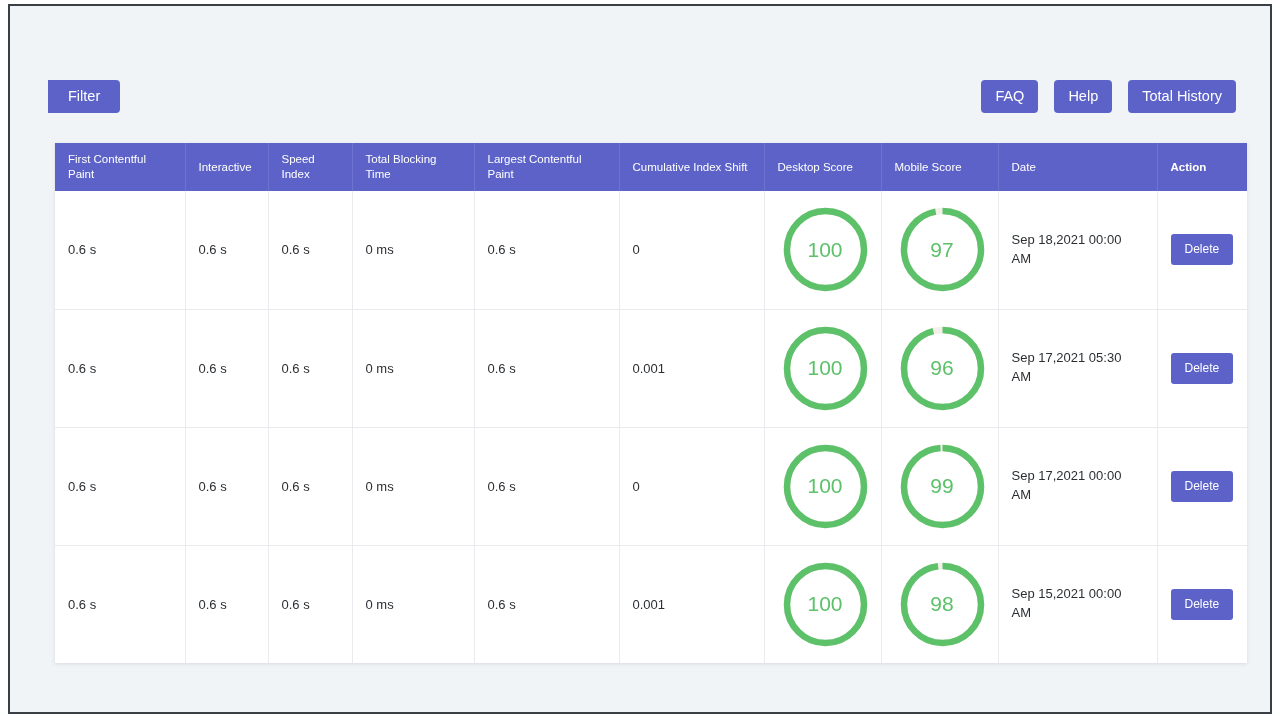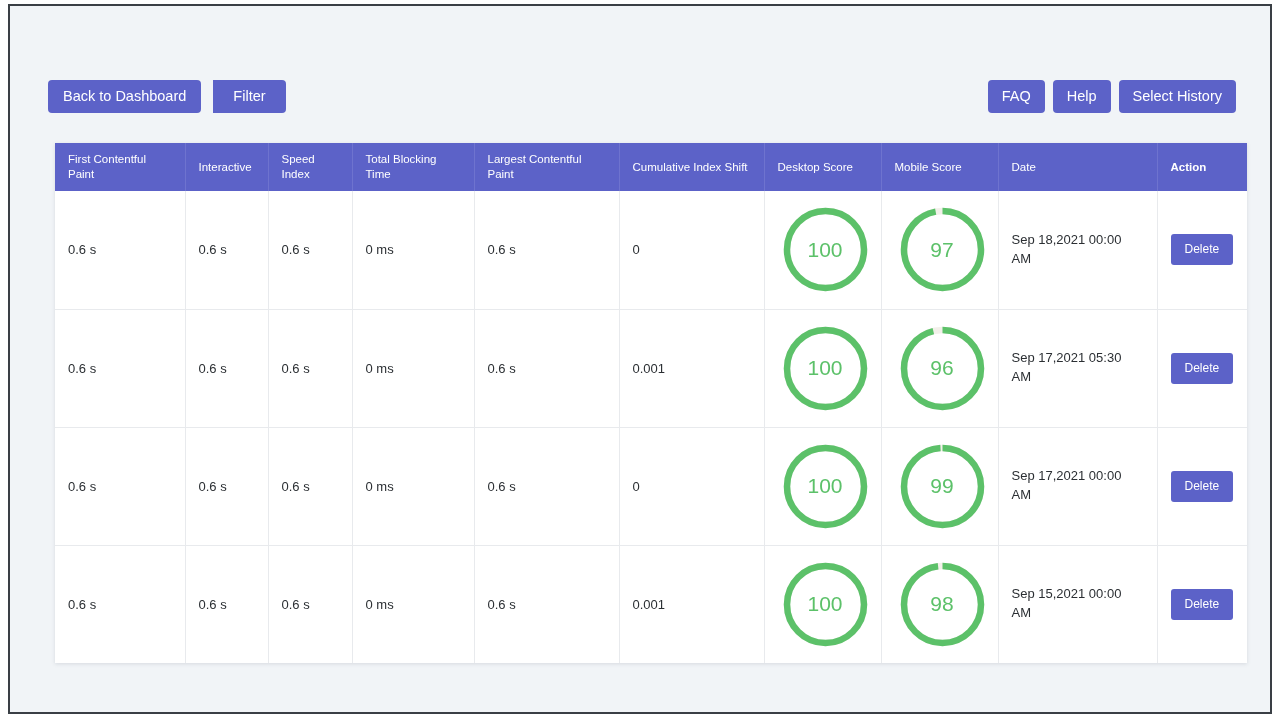--- a/index.html
+++ b/index.html
@@ -46,21 +46,21 @@
     align-items: flex-start;
     justify-content: space-between;
   }
   .toolbar-left {
     display: flex;
     align-items: flex-start;
   }
   .toolbar-right {
     display: flex;
     align-items: flex-start;
-    gap: 8px;
+    gap: 16px;
   }
 
   .btn {
     font-family: "Liberation Sans", sans-serif;
     font-size: 14.5px;
     color: #ffffff;
     background: #5c62c8;
     border: none;
     border-radius: 4px;
     padding: 0 14px;
@@ -187,31 +187,30 @@
 </style>
 </head>
 <body>
 
 <div class="viewport-frame">
   <div class="page">
 
     <div class="toolbar">
 
       <div class="toolbar-left">
-        <button class="btn btn-back">Back to Dashboard</button>
 
         <div class="filter-group">
           <button class="btn btn-filter">Filter</button>
         </div>
       </div>
 
       <div class="toolbar-right">
         <button class="btn">FAQ</button>
         <button class="btn">Help</button>
-        <button class="btn">Select History</button>
+        <button class="btn">Total History</button>
       </div>
     </div>
 
     <div class="table-wrap">
       <table class="data-table">
         <colgroup>
           <col style="width:130px">
           <col style="width:83px">
           <col style="width:84px">
           <col style="width:122px">

